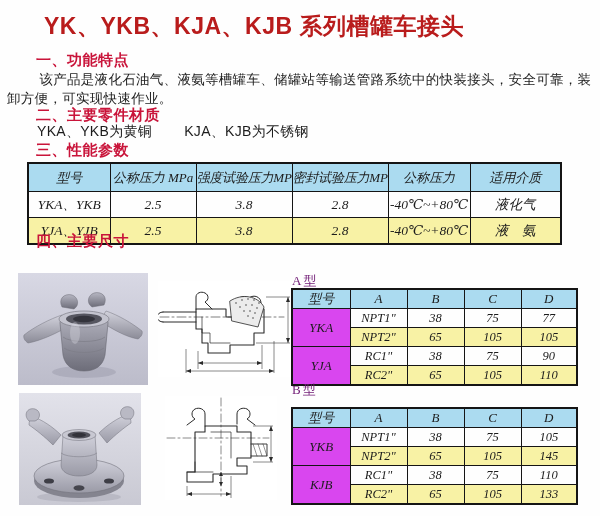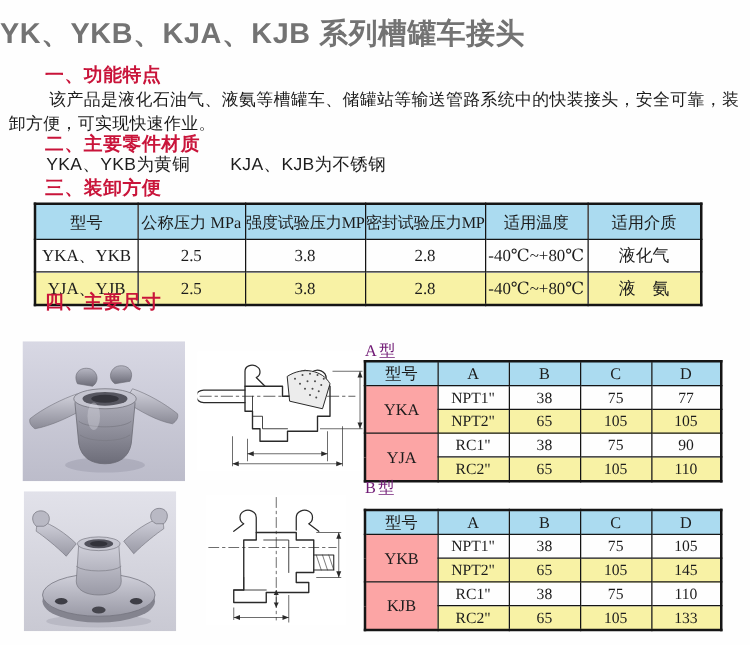--- a/index.html
+++ b/index.html
@@ -3,36 +3,36 @@
 <meta charset="utf-8">
 <style>
   html,body{margin:0;padding:0;}
   body{
     width:600px;height:516px;background:#ffffff;
     font-family:"Liberation Sans","DejaVu Sans",sans-serif;
     color:#1c1c1c;position:relative;overflow:hidden;
   }
   .page{position:absolute;inset:0;background:#fefefe;}
   .title{
-    position:absolute;top:11px;left:0;width:508px;
-    font-size:23px;font-weight:bold;letter-spacing:.5px;color:#737373;
+    position:absolute;top:11px;left:0;width:508px;text-align:center;
+    font-size:23px;font-weight:bold;letter-spacing:.5px;color:#b91c1c;
   }
   .sec{
     position:absolute;left:36px;color:#c9143a;font-weight:bold;
     font-size:15px;letter-spacing:.5px;text-align:right;
   }
   .sec1{top:51px}.sec2{top:106px}.sec3{top:141px}.sec4{top:232px}
   .para{
     position:absolute;top:70px;left:7px;width:586px;
     font-size:13.5px;line-height:19px;text-indent:2.4em;letter-spacing:.3px;
   }
   .materials{position:absolute;top:123px;left:37px;font-size:14px;letter-spacing:.3px;}
   .mat-right{margin-left:28px;}
 
-  table{border-collapse:collapse;table-layout:fixed;}
+  table{border-collapse:collapse;table-layout:fixed;font-style:italic;}
   th,td{padding:0;text-align:center;vertical-align:middle;font-weight:normal;}
 
   .perf{
     position:absolute;top:162px;left:27px;width:533px;
     font-family:"Liberation Serif","DejaVu Serif",serif;font-size:13.5px;
     border:2px solid #151515;
   }
   .perf th,.perf td{border:1px solid #151515;height:25px;white-space:nowrap;overflow:hidden;}
   .perf tr.head th{background:#abdbf0;font-size:13px;height:27px;}
   .perf th.sm{font-size:11.5px;letter-spacing:-.2px;}
@@ -44,21 +44,21 @@
   }
   .labelA{top:272px}.labelB{top:381px}
   .dimt{
     position:absolute;left:291px;width:285px;border:2px solid #151515;
     font-family:"Liberation Serif","DejaVu Serif",serif;
   }
   .tA{top:288px}.tB{top:407px}
   .dimt th,.dimt td{border:1px solid #151515;}
   .dimt th{background:#abdbf0;height:17px;font-size:13px;}
   .dimt td{height:18px;font-size:12.5px;}
-  .dimt td.model{background:#fca5a5;font-size:13px;}
+  .dimt td.model{background:#d946ef;font-size:13px;}
   .dimt tr.yellow td{background:#f8f2a5;}
 
   figure{margin:0;position:absolute;}
   figure svg{display:block;width:100%;height:100%;}
   .photoA{left:18px;top:273px;width:130px;height:112px;}
   .drawA{left:158px;top:281px;width:136px;height:96px;background:#fff;}
   .photoB{left:19px;top:393px;width:122px;height:112px;}
   .drawB{left:165px;top:396px;width:112px;height:104px;background:#fff;}
 </style>
 </head>
@@ -70,38 +70,38 @@
 
   <div class="sec sec1">一、功能特点</div>
   <div class="para">该产品是液化石油气、液氨等槽罐车、储罐站等输送管路系统中的快装接头，安全可靠，装卸方便，可实现快速作业。</div>
 
   <div class="sec sec2">二、主要零件材质</div>
   <div class="materials">
     <span>YKA、YKB为黄铜</span>
     <span class="mat-right">KJA、KJB为不锈钢</span>
   </div>
 
-  <div class="sec sec3">三、装卸方便</div>
+  <div class="sec sec3">三、性能参数</div>
 
   <table class="perf">
     <colgroup>
         <col style="width:82px">
         <col style="width:86px">
         <col style="width:96px">
         <col style="width:96px">
         <col style="width:82px">
         <col style="width:91px">
       </colgroup>
     <tbody>
         <tr class="head">
       <th>型号</th>
       <th>公称压力 MPa</th>
       <th class="sm">强度试验压力MPa</th>
       <th class="sm">密封试验压力MPa</th>
-      <th>适用温度</th>
+      <th>公称压力</th>
       <th>适用介质</th>
     </tr>
     <tr>
       <td>YKA、YKB</td>
       <td>2.5</td>
       <td>3.8</td>
       <td>2.8</td>
       <td>-40℃~+80℃</td>
       <td>液化气</td>
     </tr>

